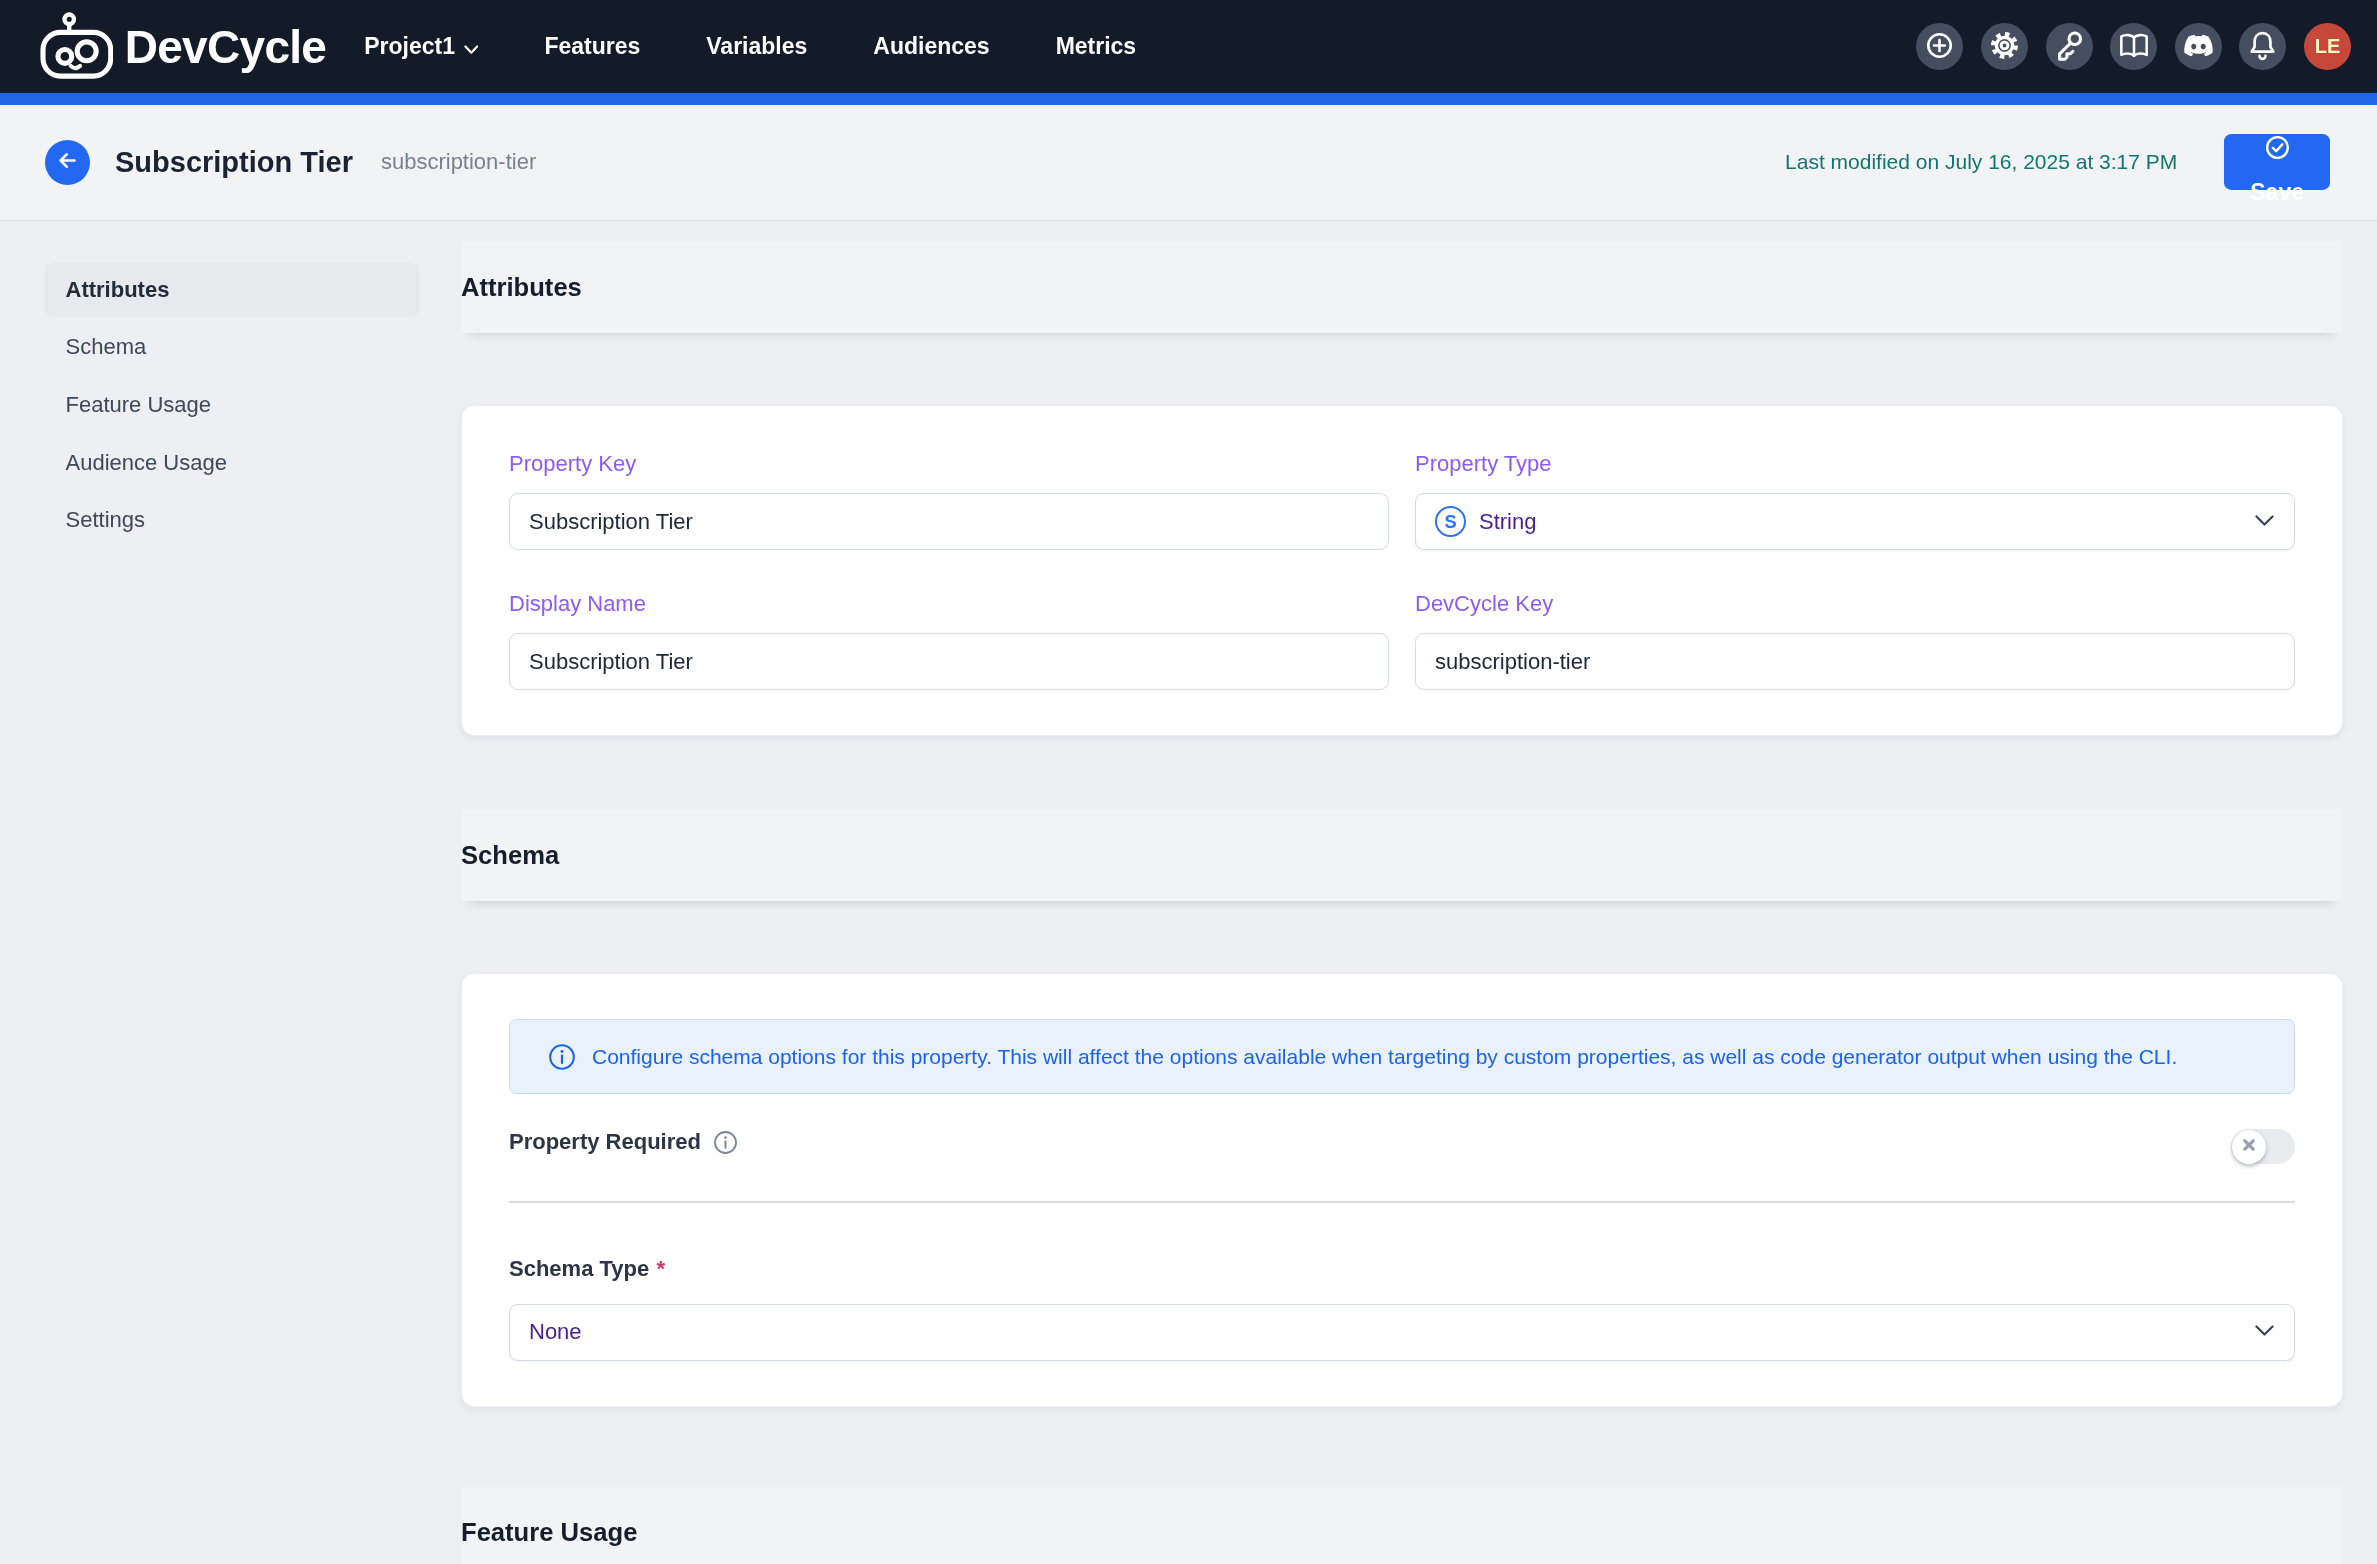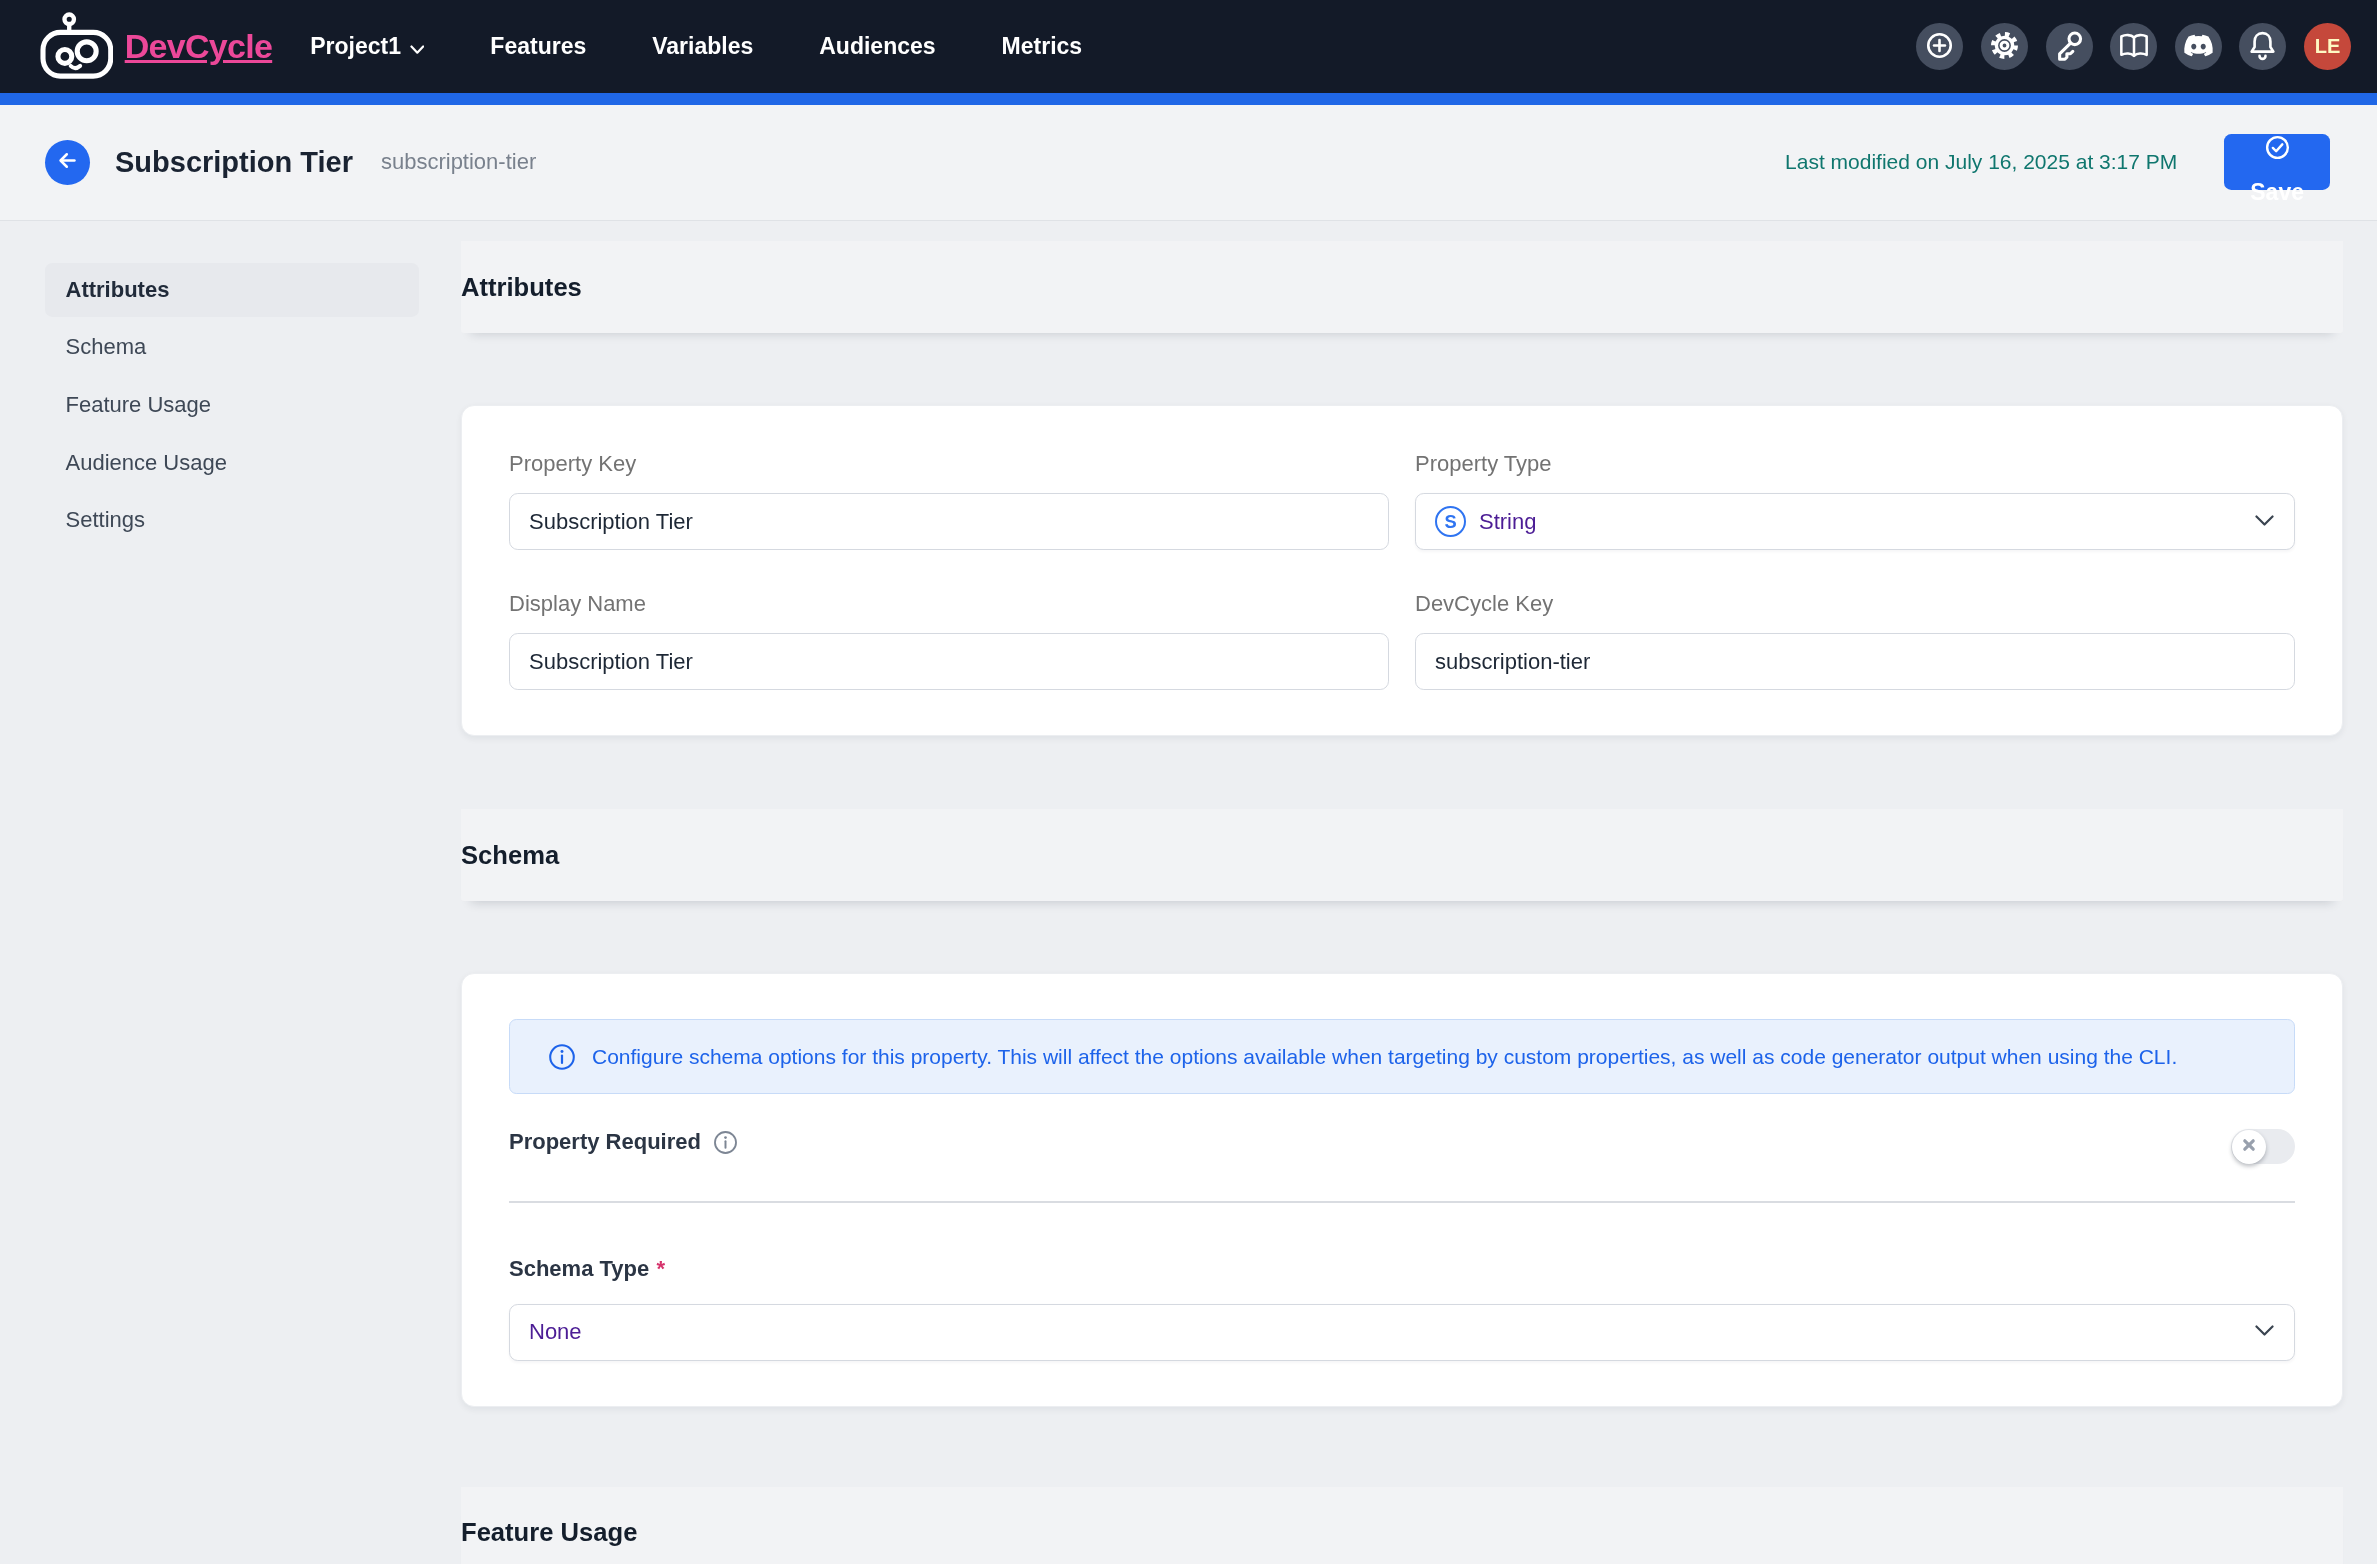--- a/index.html
+++ b/index.html
@@ -2,21 +2,21 @@
 <html style="font-size:11.7px"><head>
 <meta charset="utf-8">
 <style>
   * { margin:0; padding:0; box-sizing:border-box; }
   html,body { width:2377px; height:1564px; overflow:hidden; }
   body { font-family:"Liberation Sans","DejaVu Sans",sans-serif; background:#edeff2; color:#1e2836; }
 
   
   .navbar { height:93px; background:#131a28; display:flex; align-items:center; padding:0 26px 0 40px; }
   .brand { display:flex; align-items:center; gap:11.7px; cursor:pointer; }
-  .brand-text { color:#ec4899; font-size:34px; font-weight:700; letter-spacing:-0.7px;text-decoration:underline; }
+  .brand-text { color:#ffffff; font-size:46px; font-weight:700; letter-spacing:-0.7px; }
   .nav-items { display:flex; align-items:center; margin-left:38px; gap:66px; }
   .nav-item { display:flex; align-items:center; gap:8.8px; color:#ffffff; font-size:23px; font-weight:600; cursor:pointer; }
   .nav-icons { margin-left:auto; display:flex; align-items:center; gap:17.6px; }
   .icon-circle { width:47px; height:47px; border-radius:50%; background:#454e5f; border:none; display:flex; align-items:center; justify-content:center; cursor:pointer; }
   .avatar { width:47px; height:47px; border-radius:50%; background:#c5483b; border:none; color:#fef9c3; font-size:20px; font-weight:600; display:flex; align-items:center; justify-content:center; cursor:pointer; font-family:inherit; }
 
   .accent-bar { height:11.7px; background:#2067e6; }
 
   
   .page-header { height:116px; background:#f2f3f5; border-bottom:1.5px solid #dfe2e6; display:flex; align-items:center; padding:0 47px 0 45px; }
@@ -33,21 +33,21 @@
   .side-item { height:54px; border-radius:7.3px; display:flex; align-items:center; padding-left:20.5px; font-size:22px; color:#3e4856; margin-bottom:3.7px; cursor:pointer; }
   .side-item.active { background:#e7e9ed; color:#212b3a; font-weight:600; }
   .main { flex:1; margin-left:42px; margin-right:34px; }
 
   .section-header { margin-top:73px; height:92px; display:flex; align-items:center; background:#f2f3f5; box-shadow:0 11.7px 10.2px -10.2px rgba(18,28,45,.18); border-radius:0 0 2.9px 2.9px; }
   .section-header.first { margin-top:20.5px; }
   .section-header h2 { font-size:25.6px; font-weight:700; color:#141e2c; }
 
   .card { background:#ffffff; border:0.7px solid #eceef1; border-radius:13px; margin-top:72px; padding:45px 47px; box-shadow:0 2.2px 5.9px rgba(20,30,55,.06); }
   .grid { display:grid; grid-template-columns:1fr 1fr; column-gap:26px; row-gap:41px; }
-  .field-label { display:flex; align-items:center; gap:10.2px; font-size:22px; font-weight:500; color:#737373; margin-bottom:16px; }
+  .field-label { display:flex; align-items:center; gap:10.2px; font-size:22px; font-weight:500; color:#8b5cf6; margin-bottom:16px; }
   .text-input { width:100%; height:57px; border:1.5px solid #d5d9e0; border-radius:8.8px; padding:0 19px; font-size:22px; color:#1e2836; font-family:inherit; background:#fff; }
   .select-box { width:100%; height:57px; border:1.5px solid #d5d9e0; border-radius:8.8px; padding:0 19px; display:flex; align-items:center; position:relative; cursor:pointer; background:#fff; box-shadow:0 1.5px 2.9px rgba(20,30,55,.04); }
   .select-box .chev { position:absolute; right:20.5px; }
   .s-icon { width:31px; height:31px; border-radius:50%; border:2.9px solid #2f74f1; color:#2f74f1; font-size:18.3px; font-weight:700; display:flex; align-items:center; justify-content:center; margin-right:13px; flex:none; }
   .select-text { font-size:22px; color:#4c1d95; }
 
   
   .alert { background:#e9f1fd; border:1.5px solid #c7dbf8; border-radius:7.3px; height:75px; display:flex; align-items:center; padding:0 38px; gap:16px; }
   .alert-text { font-size:21px; color:#1d63ea; }
   .required-row { margin-top:35px; display:flex; align-items:flex-start; justify-content:space-between; }

